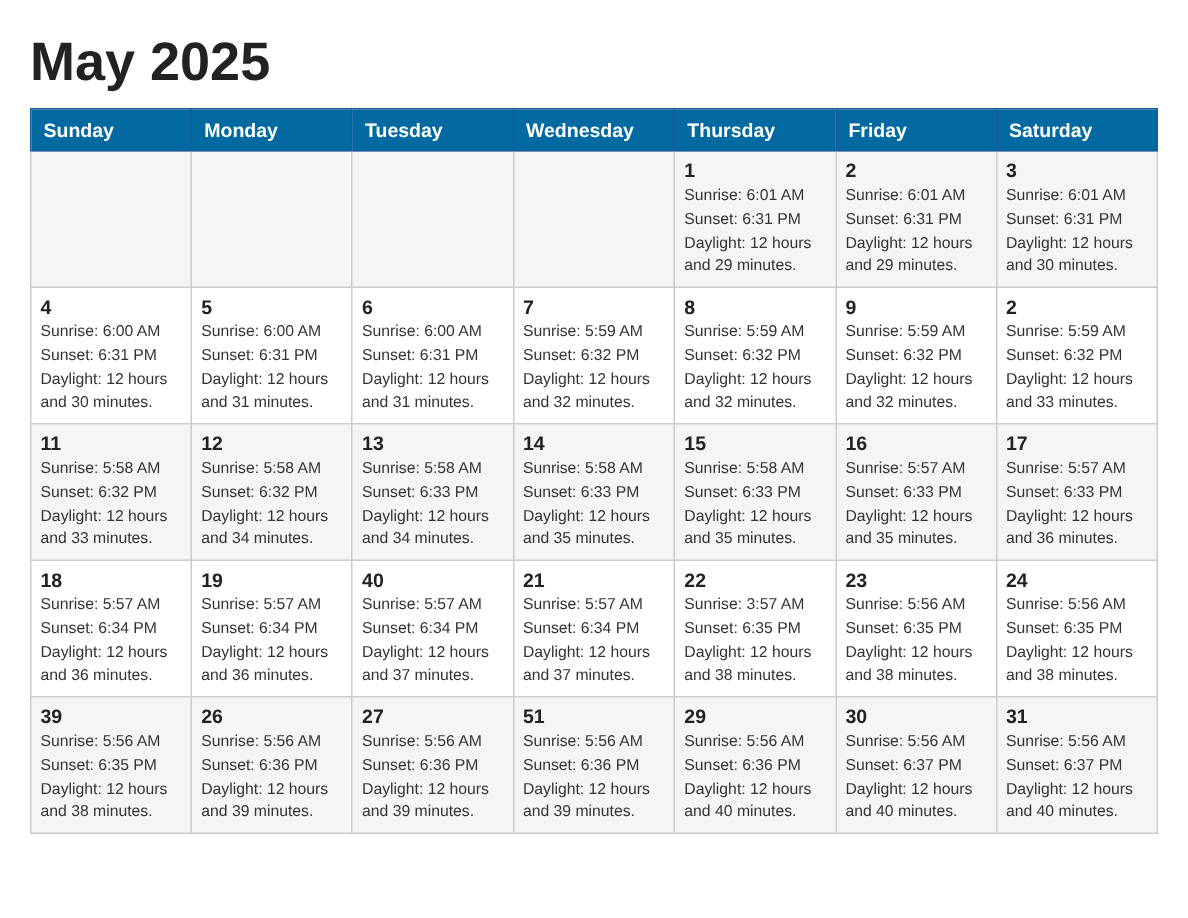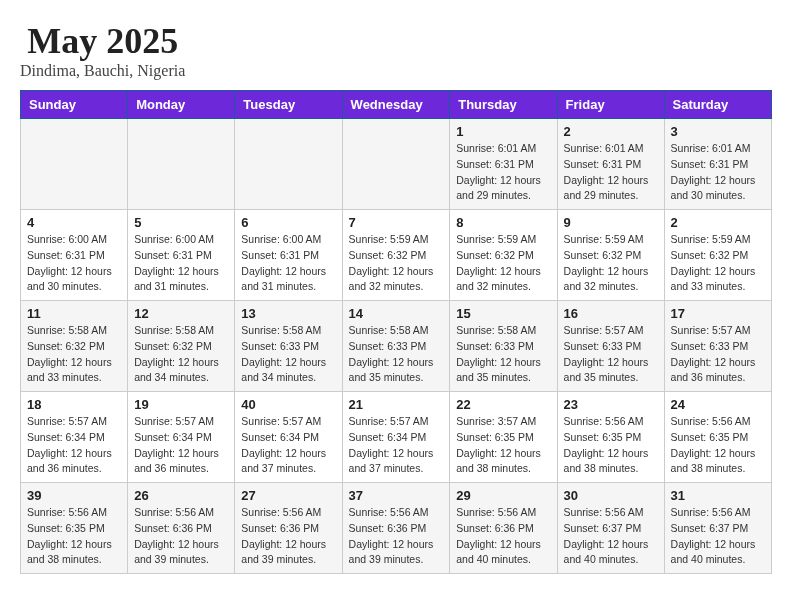--- a/index.html
+++ b/index.html
@@ -34,39 +34,38 @@
       font-size: 18px;
       font-weight: bold;
       color: #1a5fa8;
     }
     .logo-arrow {
       color: #1a5fa8;
       font-size: 20px;
       margin-left: 2px;
     }
     .title-section {
-      text-align: center;
-      font-family: Liberation Serif, serif;
+      text-align: right;
     }
     .month-title {
       font-size: 36px;
       font-weight: bold;
       color: #222;
     }
     .location {
       font-size: 16px;
       color: #444;
     }
     .calendar {
       width: 100%;
       border-collapse: collapse;
       border: 1px solid #ccc;
     }
     .calendar th {
-      background-color: #6d28d9;
+      background-color: #0369a1;
       color: #fff;
       text-align: left;
       padding: 6px 8px;
       font-size: 13px;
       border: 1px solid #1a5a9a;
     }
     .calendar td {
       vertical-align: top;
       padding: 5px 6px;
       border: 1px solid #ccc;
@@ -97,21 +96,20 @@
     .empty-cell {
       background: #f5f5f5 !important;
     }
   </style>
 </head>
 <body>
 
 <div class="header">
   <div class="title-section">
     <div class="month-title">May 2025</div>
-    <div class="location">Dindima, Bauchi, Nigeria</div>
   </div>
 </div>
 
 <table class="calendar">
   <thead>
     <tr>
       <th>Sunday</th>
       <th>Monday</th>
       <th>Tuesday</th>
       <th>Wednesday</th>
@@ -317,21 +315,21 @@
 and 39 minutes.</div>
         </td>
         <td>
           <span class="day-number">27</span>
           <div class="day-info">Sunrise: 5:56 AM
 Sunset: 6:36 PM
 Daylight: 12 hours
 and 39 minutes.</div>
         </td>
         <td>
-          <span class="day-number">37</span>
+          <span class="day-number">51</span>
           <div class="day-info">Sunrise: 5:56 AM
 Sunset: 6:36 PM
 Daylight: 12 hours
 and 39 minutes.</div>
         </td>
         <td>
           <span class="day-number">29</span>
           <div class="day-info">Sunrise: 5:56 AM
 Sunset: 6:36 PM
 Daylight: 12 hours

